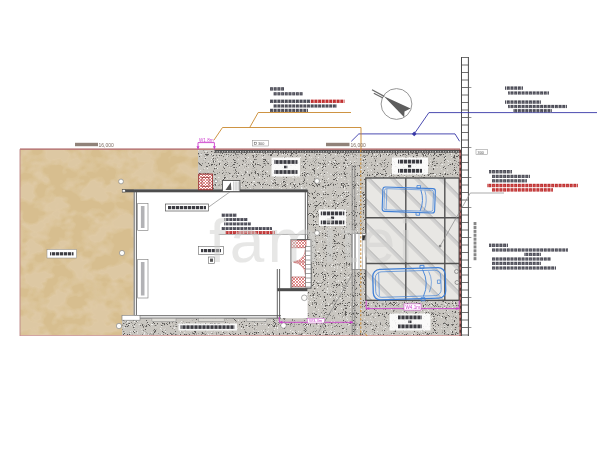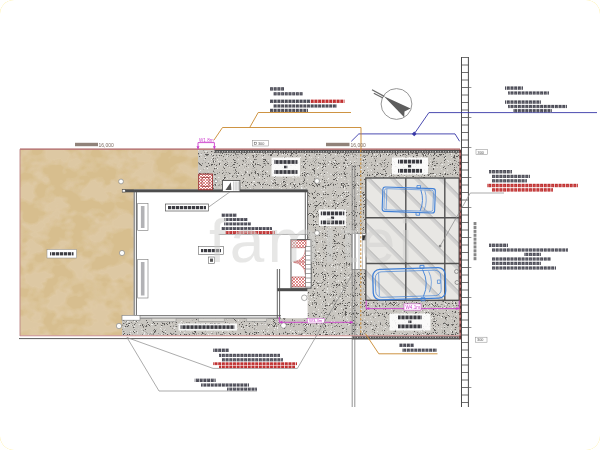--- a/index.html
+++ b/index.html
@@ -1,16 +1,16 @@
 <!DOCTYPE html>
 <html><head>
 <meta charset="utf-8">
 <style>
 html,body{margin:0;padding:0;background:#ffffff;font-family:"Liberation Sans",sans-serif;}
-#stage{position:relative;width:600px;height:450px;overflow:hidden;background:#fde047;border-radius:14px;}
+#stage{position:relative;width:600px;height:336px;overflow:hidden;background:#fde047;}
 </style>
 </head>
 <body>
 <div id="stage">
 <svg width="600" height="450" viewBox="0 0 600 450" xmlns="http://www.w3.org/2000/svg">
 <defs>
 <filter id="speck" x="-5%" y="-5%" width="110%" height="110%">
   <feTurbulence type="turbulence" baseFrequency="1.1" numOctaves="1" seed="5" result="n"></feTurbulence>
   <feColorMatrix in="n" type="matrix" values="0 0 0 0 0  0 0 0 0 0  0 0 0 0 0  4 4 4 0 -2.9" result="c"></feColorMatrix>
   <feComposite in="c" in2="SourceAlpha" operator="in"></feComposite>

